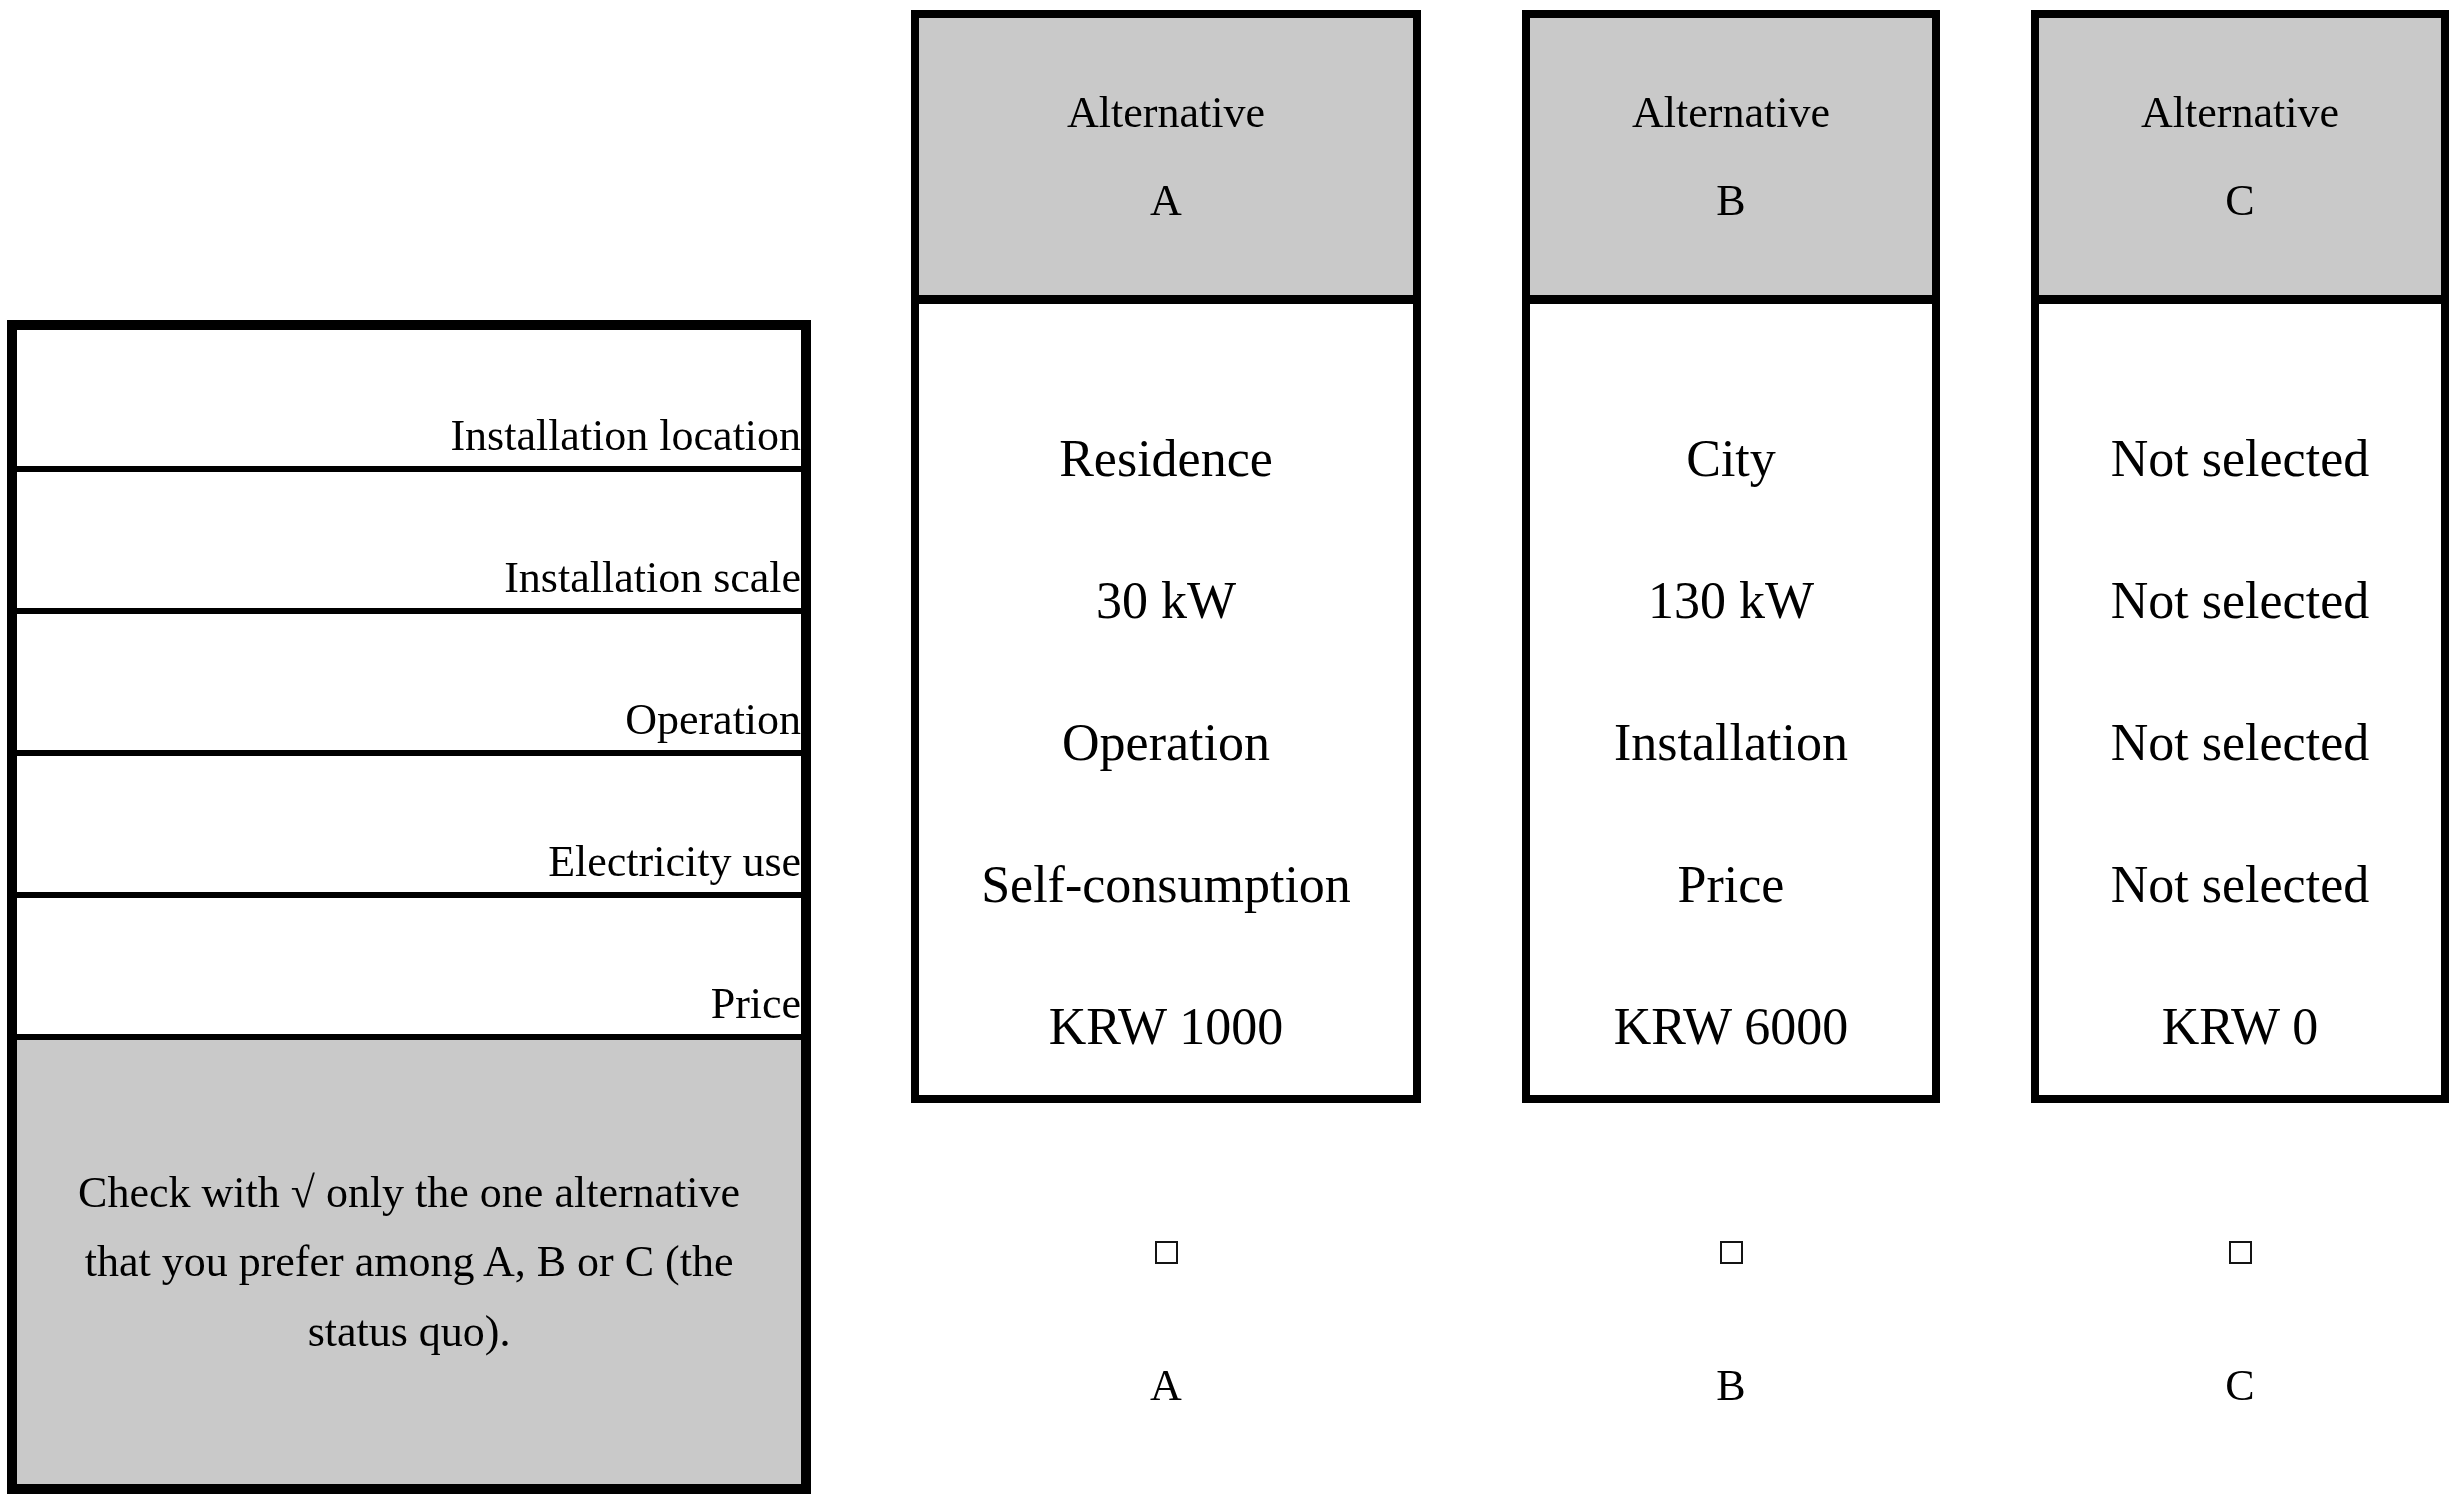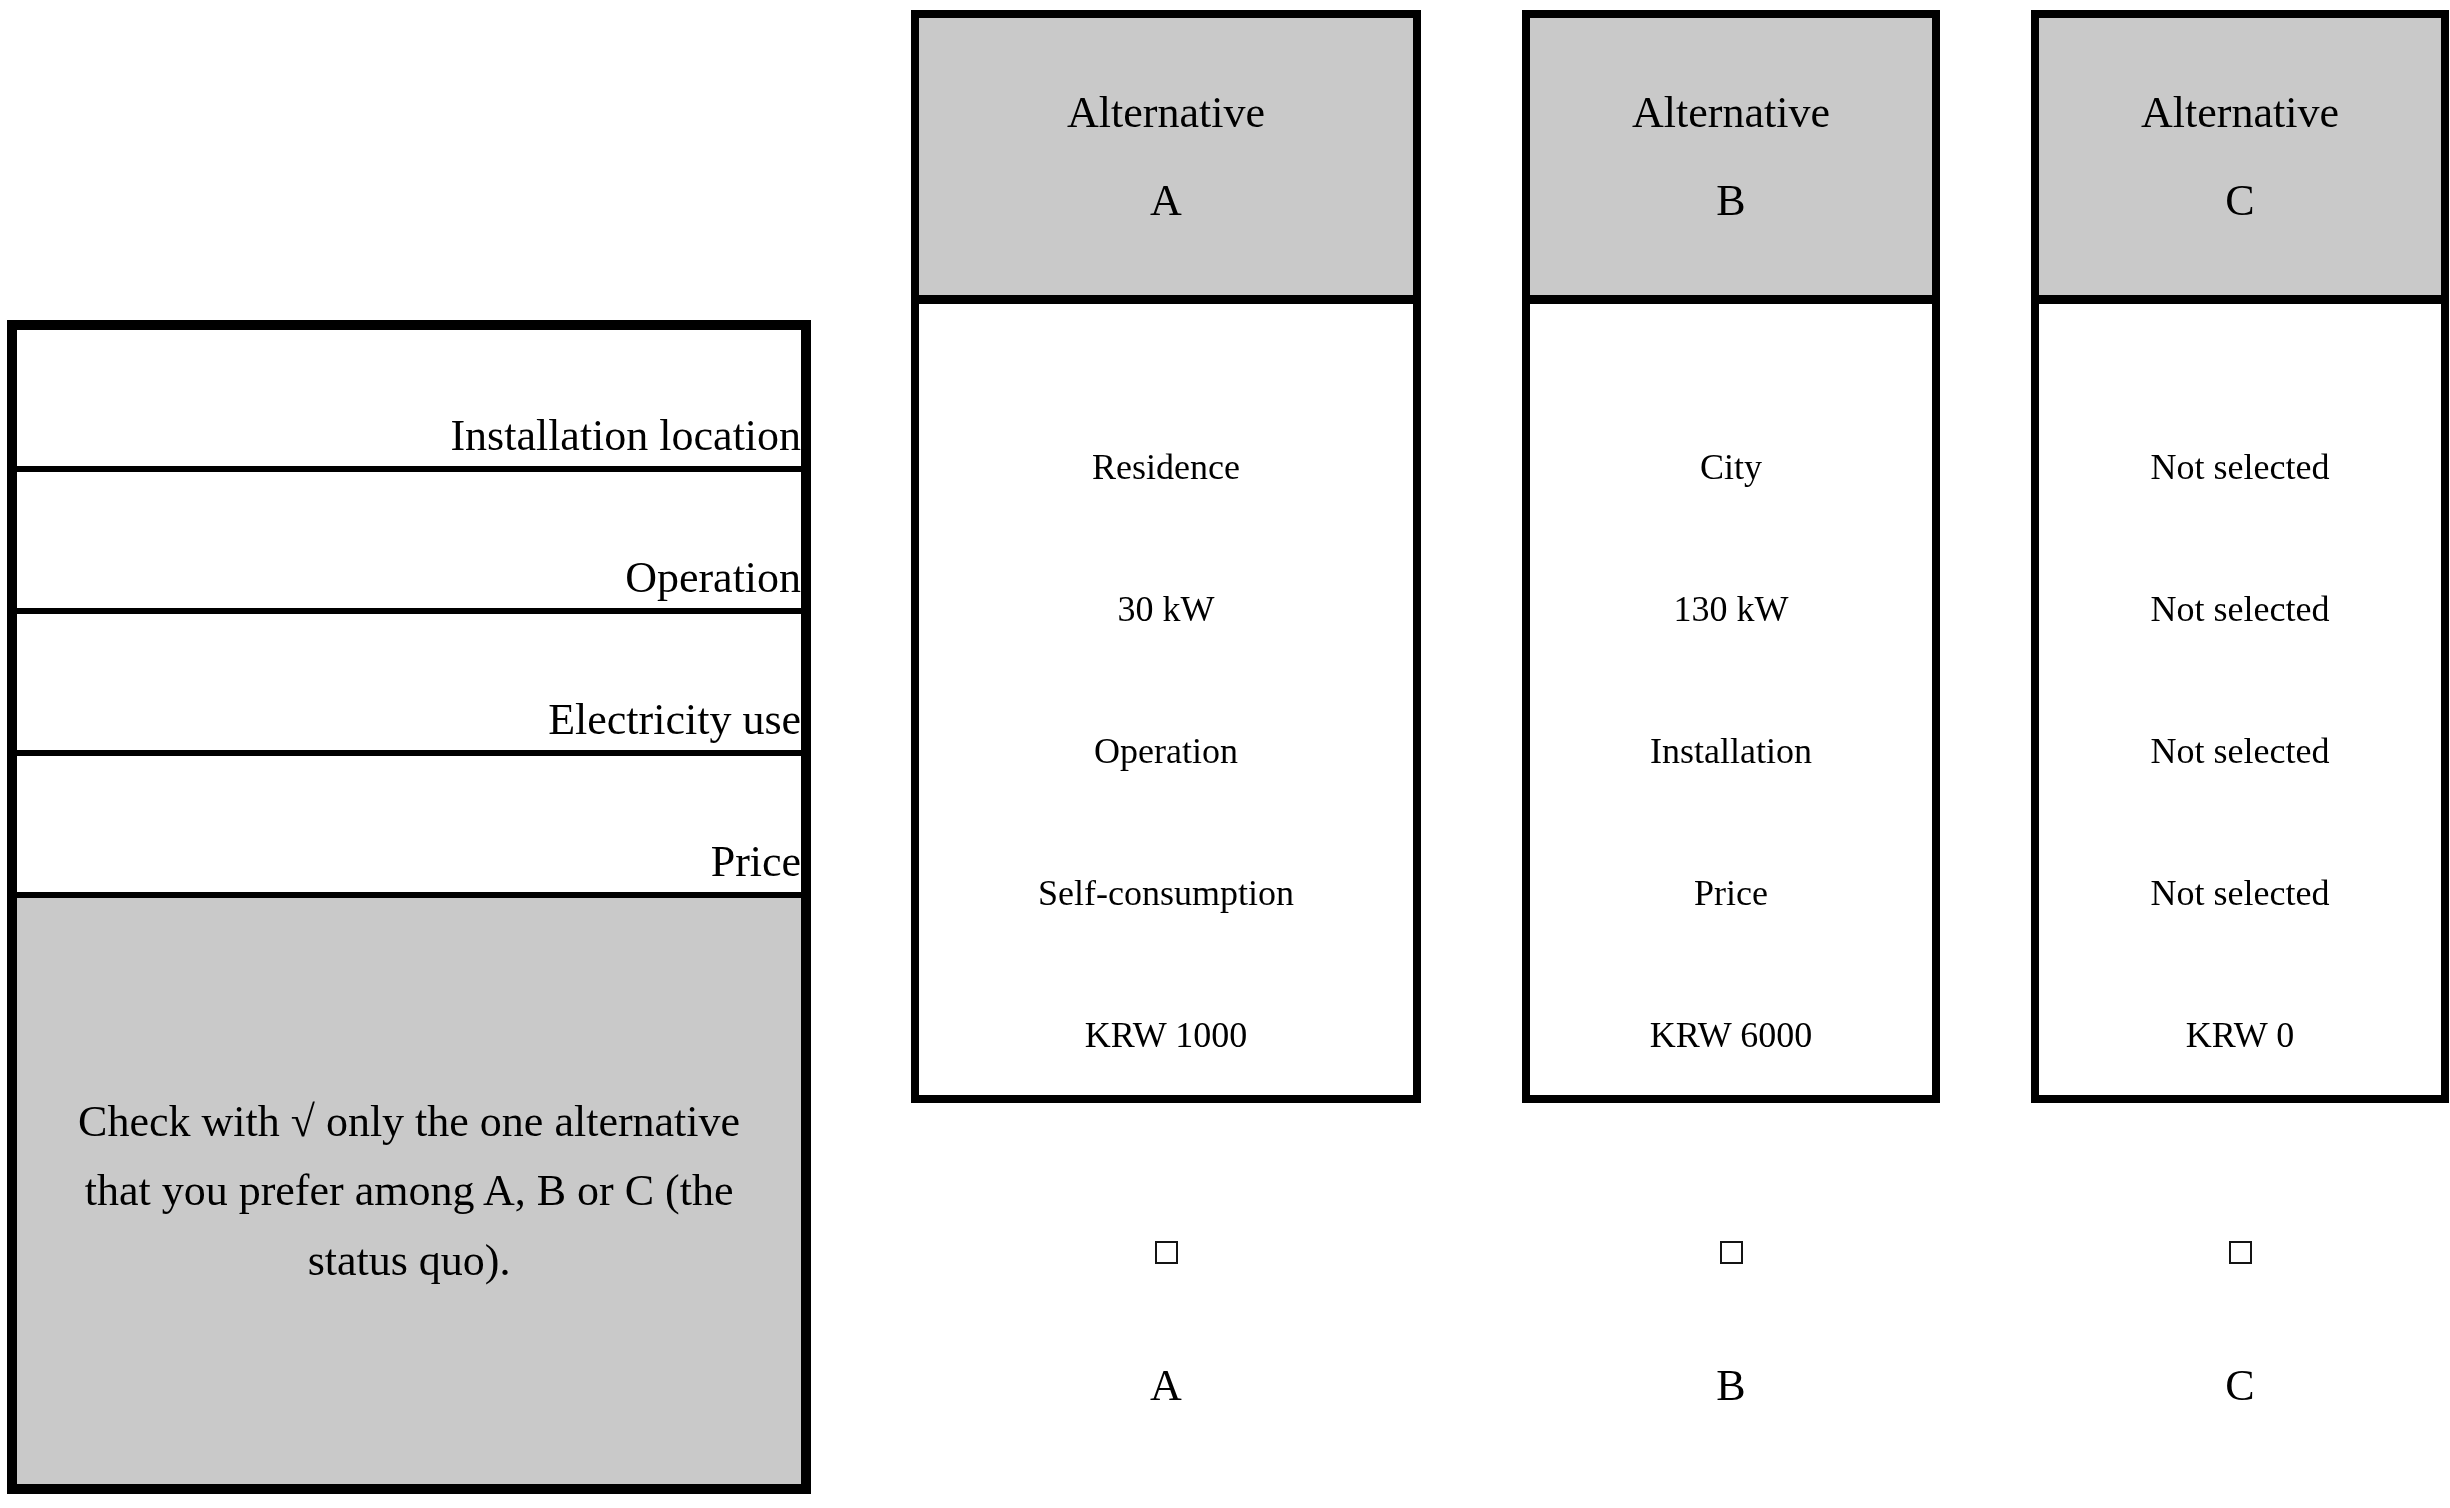--- a/index.html
+++ b/index.html
@@ -105,21 +105,21 @@
   }
   .alt-cell {
     flex: 0 0 142px;
     display: flex;
     align-items: flex-end;
     justify-content: center;
     padding-bottom: 8.5px;
     box-sizing: border-box;
   }
   .alt-cell .cell-text {
-    font-size: 36px;
+    font-size: 52px;
     line-height: 1;
     white-space: nowrap;
     margin-top: 36px;
   }
 
   
   .choice-group {
     position: absolute;
     top: 1241px;
     display: flex;
@@ -146,20 +146,23 @@
 </head>
 <body>
 
 <div id="canvas">
 
   <div class="attr-table">
     <div class="attr-row">
       <span class="attr-label">Installation location</span>
     </div>
     <div class="attr-row">
+      <span class="attr-label">Installation scale</span>
+    </div>
+    <div class="attr-row">
       <span class="attr-label">Operation</span>
     </div>
     <div class="attr-row">
       <span class="attr-label">Electricity use</span>
     </div>
     <div class="attr-row">
       <span class="attr-label">Price</span>
     </div>
     <div class="attr-note">
       <span class="note-text">Check with √ only the one alternative that you prefer among A, B or C (the status quo).</span>

